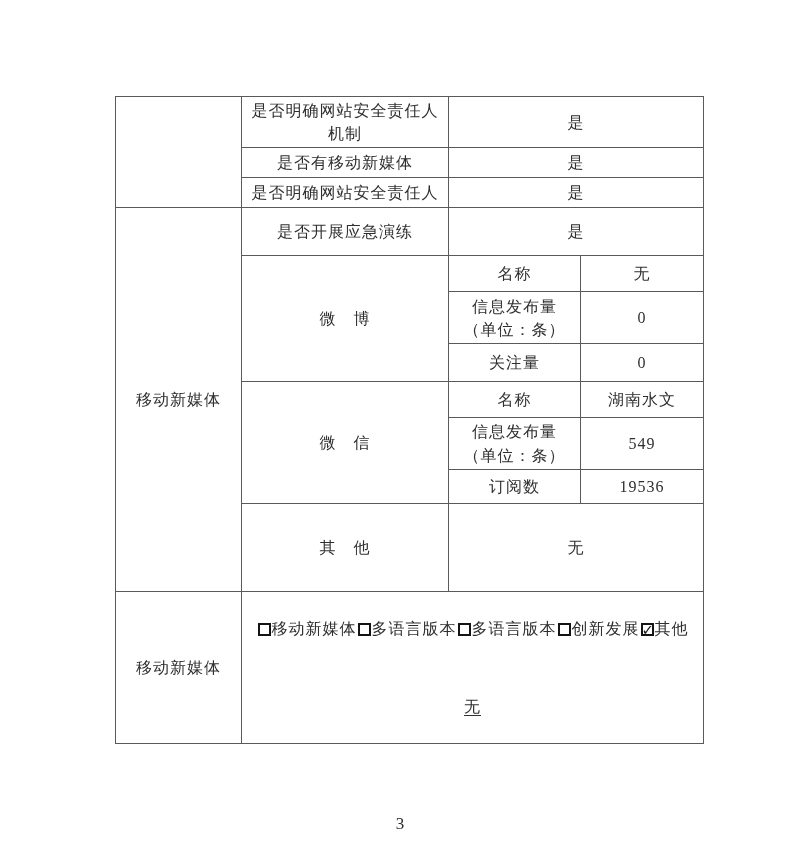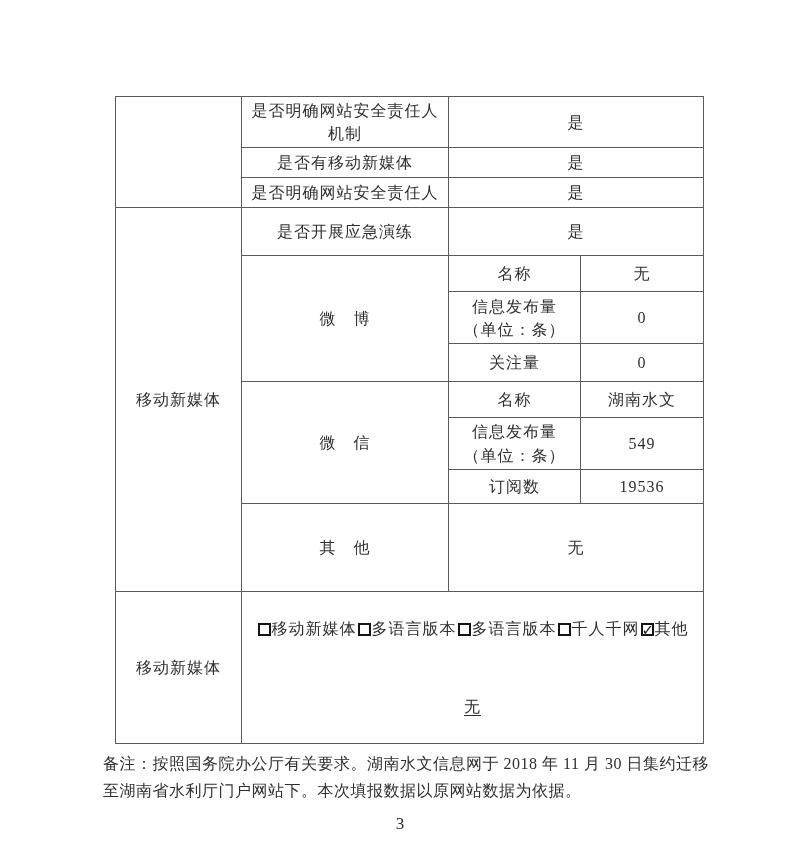--- a/index.html
+++ b/index.html
@@ -116,27 +116,26 @@
 
       <tr style="height:88px">
         <td>其　他</td>
         <td colspan="2">无</td>
       </tr>
 
       <tr style="height:134px">
         <td class="section-label">移动新媒体</td>
         <td colspan="3" class="innov-cell">
           <div class="innov-line1">
-            <span class="cb"></span><span>移动新媒体</span><span class="cb"></span><span>多语言版本</span><span class="cb"></span><span>多语言版本</span><span class="cb"></span><span>千人千网</span><span class="cb checked"></span><span>其他</span>
+            <span class="cb"></span><span>移动新媒体</span><span class="cb"></span><span>多语言版本</span><span class="cb"></span><span>多语言版本</span><span class="cb"></span><span>创新发展</span><span class="cb checked"></span><span>其他</span>
           </div>
           <div class="innov-line2">
             <span class="fill-blank">无</span>
           </div>
         </td>
       </tr>
     </tbody>
   </table>
 
-  <div class="note">备注：按照国务院办公厅有关要求。湖南水文信息网于 2018 年 11 月 30 日集约迁移至湖南省水利厅门户网站下。本次填报数据以原网站数据为依据。</div>
 
   <div class="pageno">3</div>
 
 </div>
 
 </body></html>

